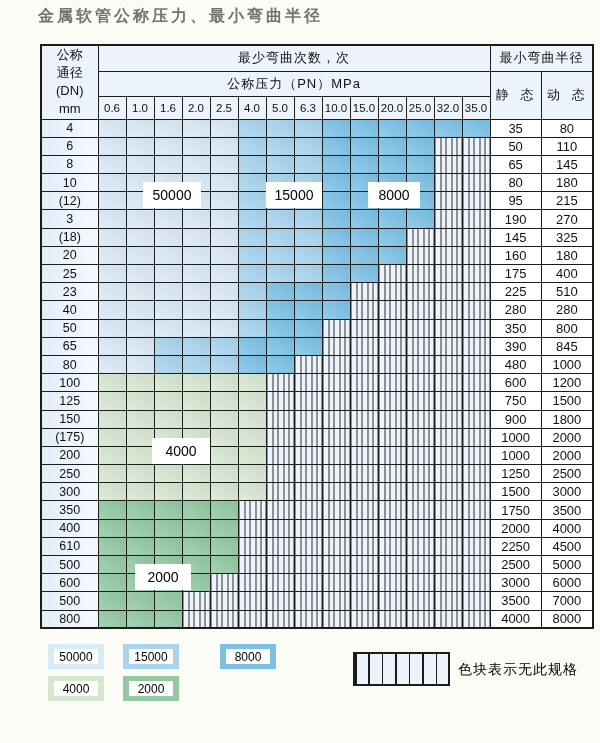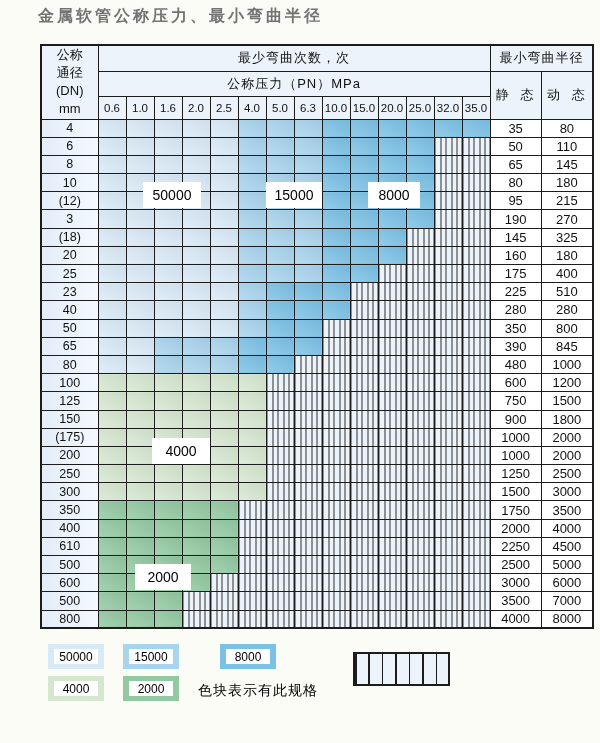--- a/index.html
+++ b/index.html
@@ -716,16 +716,16 @@
   <div class="legend-box lg-C pos-3">
     <div class="inner">8000</div>
   </div>
   <div class="legend-box lg-D pos-4">
     <div class="inner">4000</div>
   </div>
   <div class="legend-box lg-E pos-5">
     <div class="inner">2000</div>
   </div>
 
-  <div class="legend-text txt-has">色块表示有此规格</div>
   <div class="legend-hatch"></div>
+  <div class="legend-text txt-none">色块表示无此规格</div>
 
 </div>
 
 </body></html>

